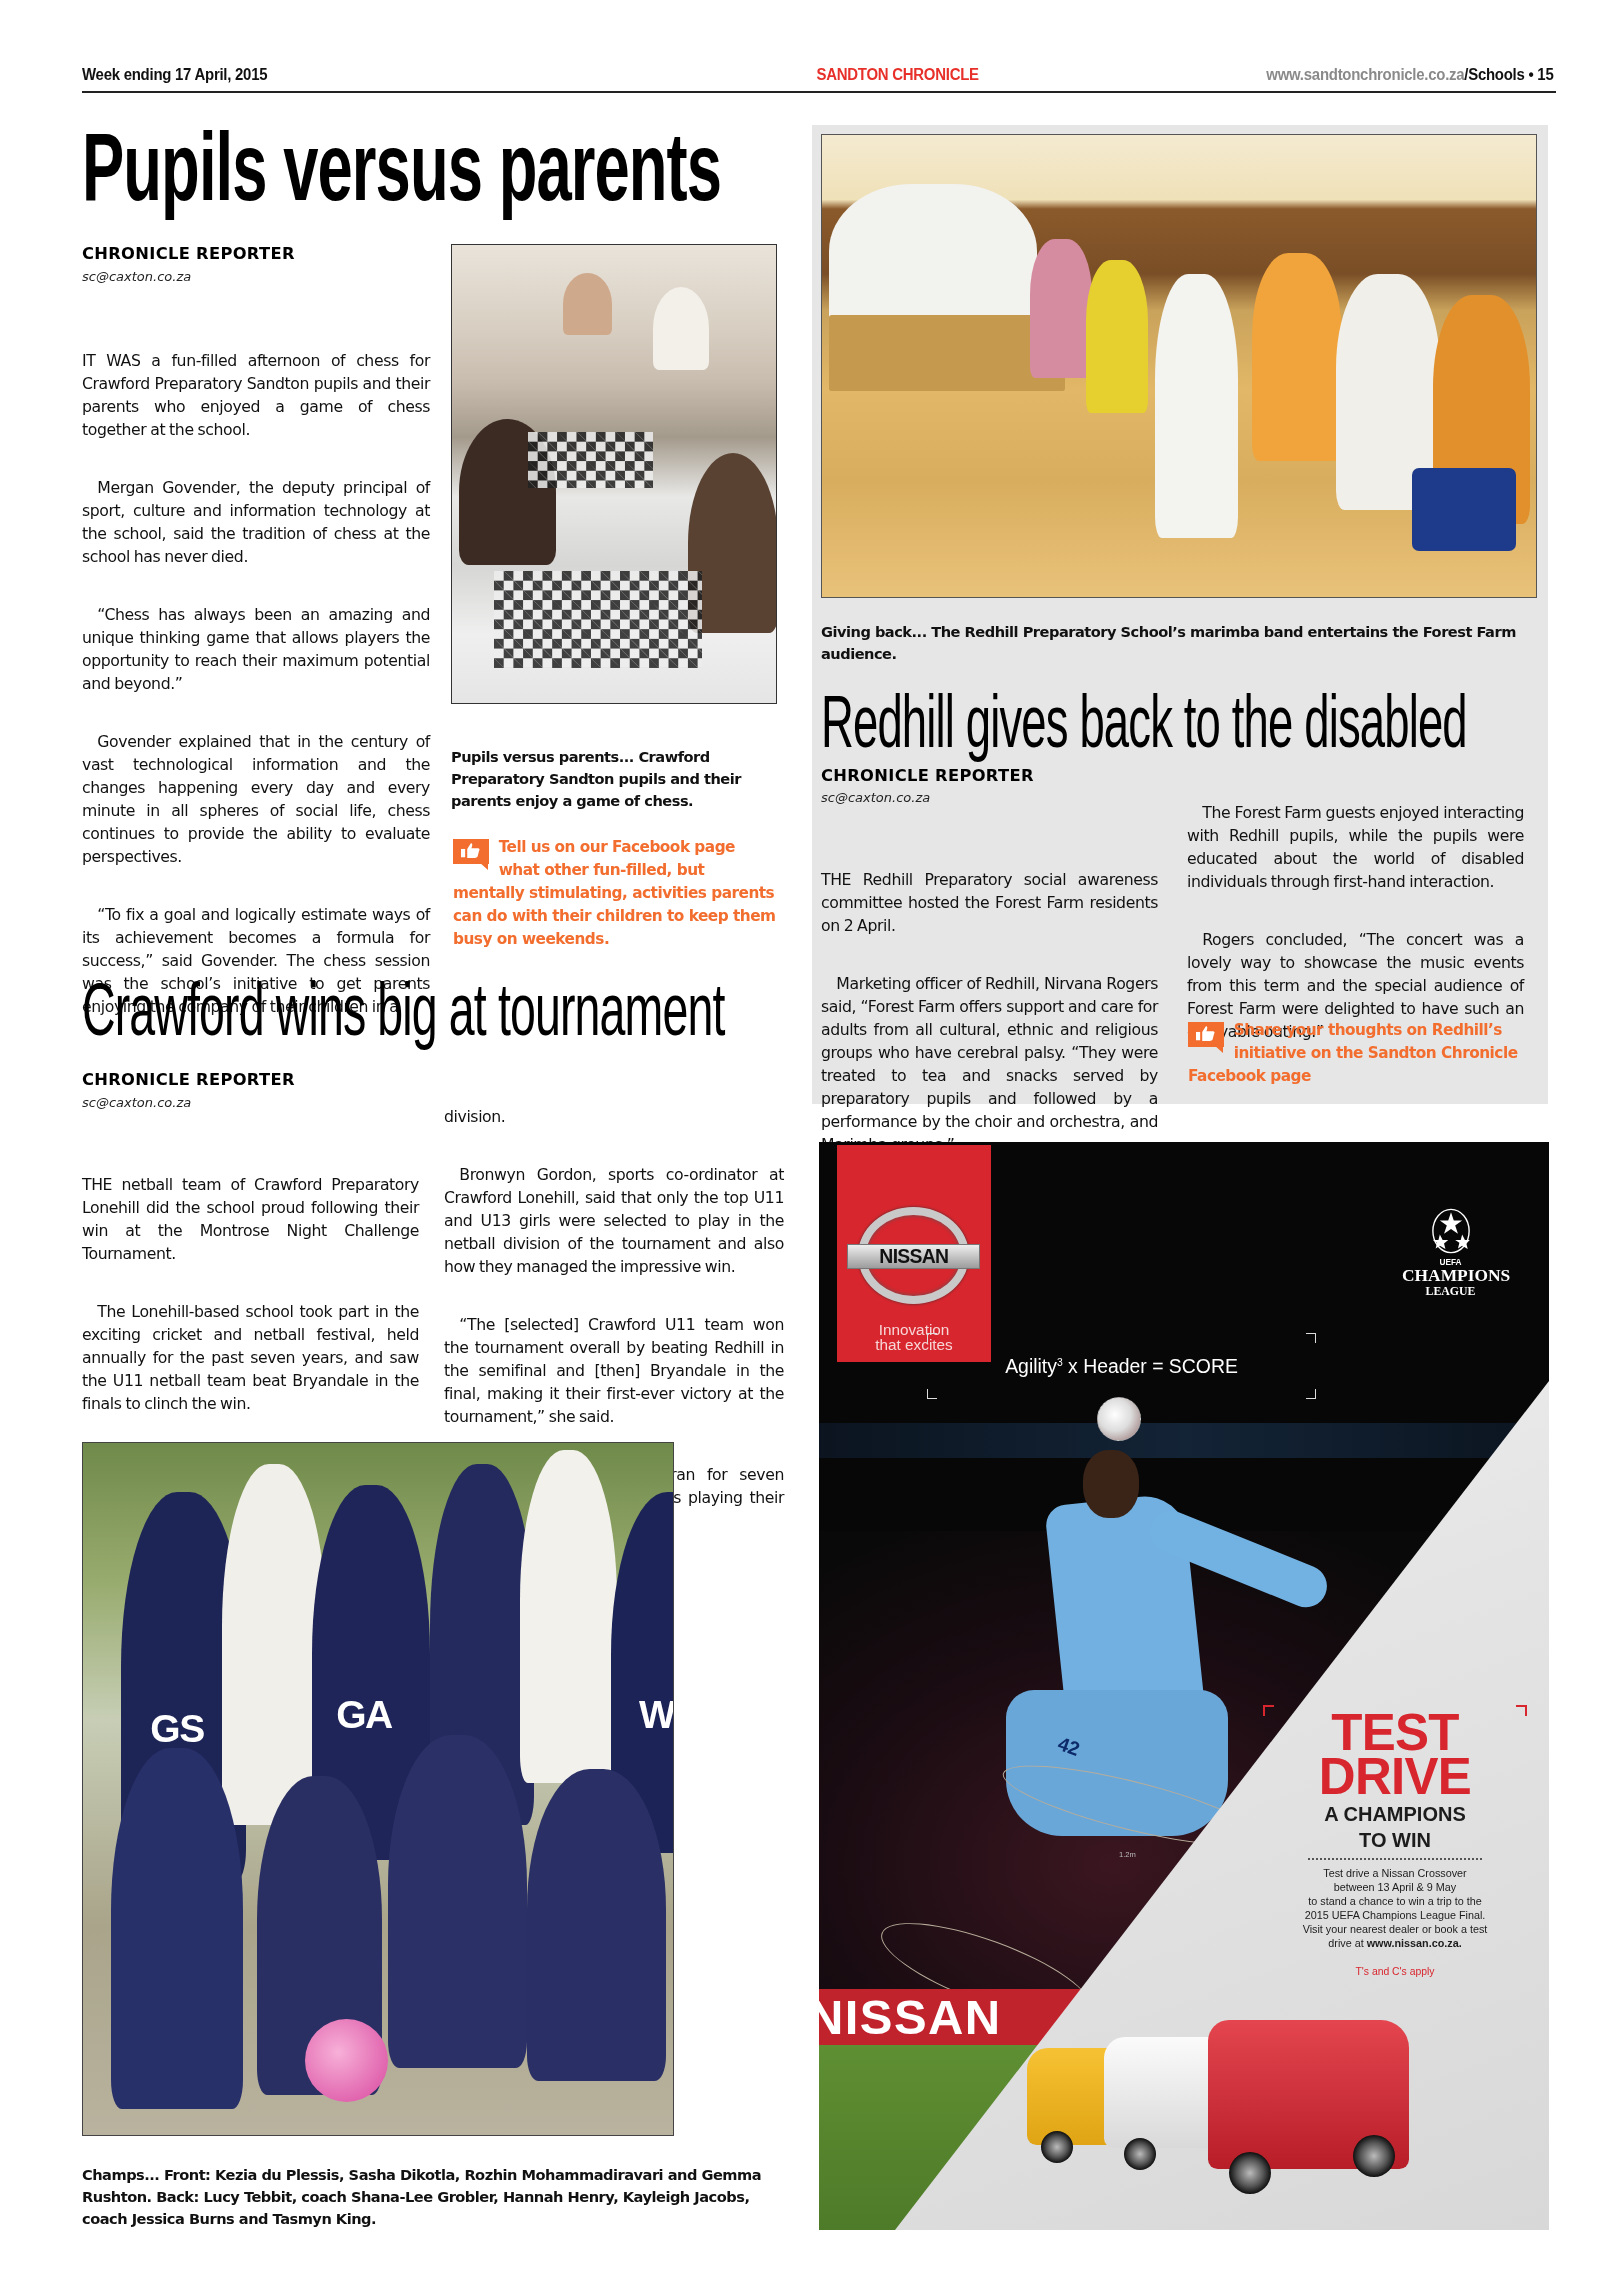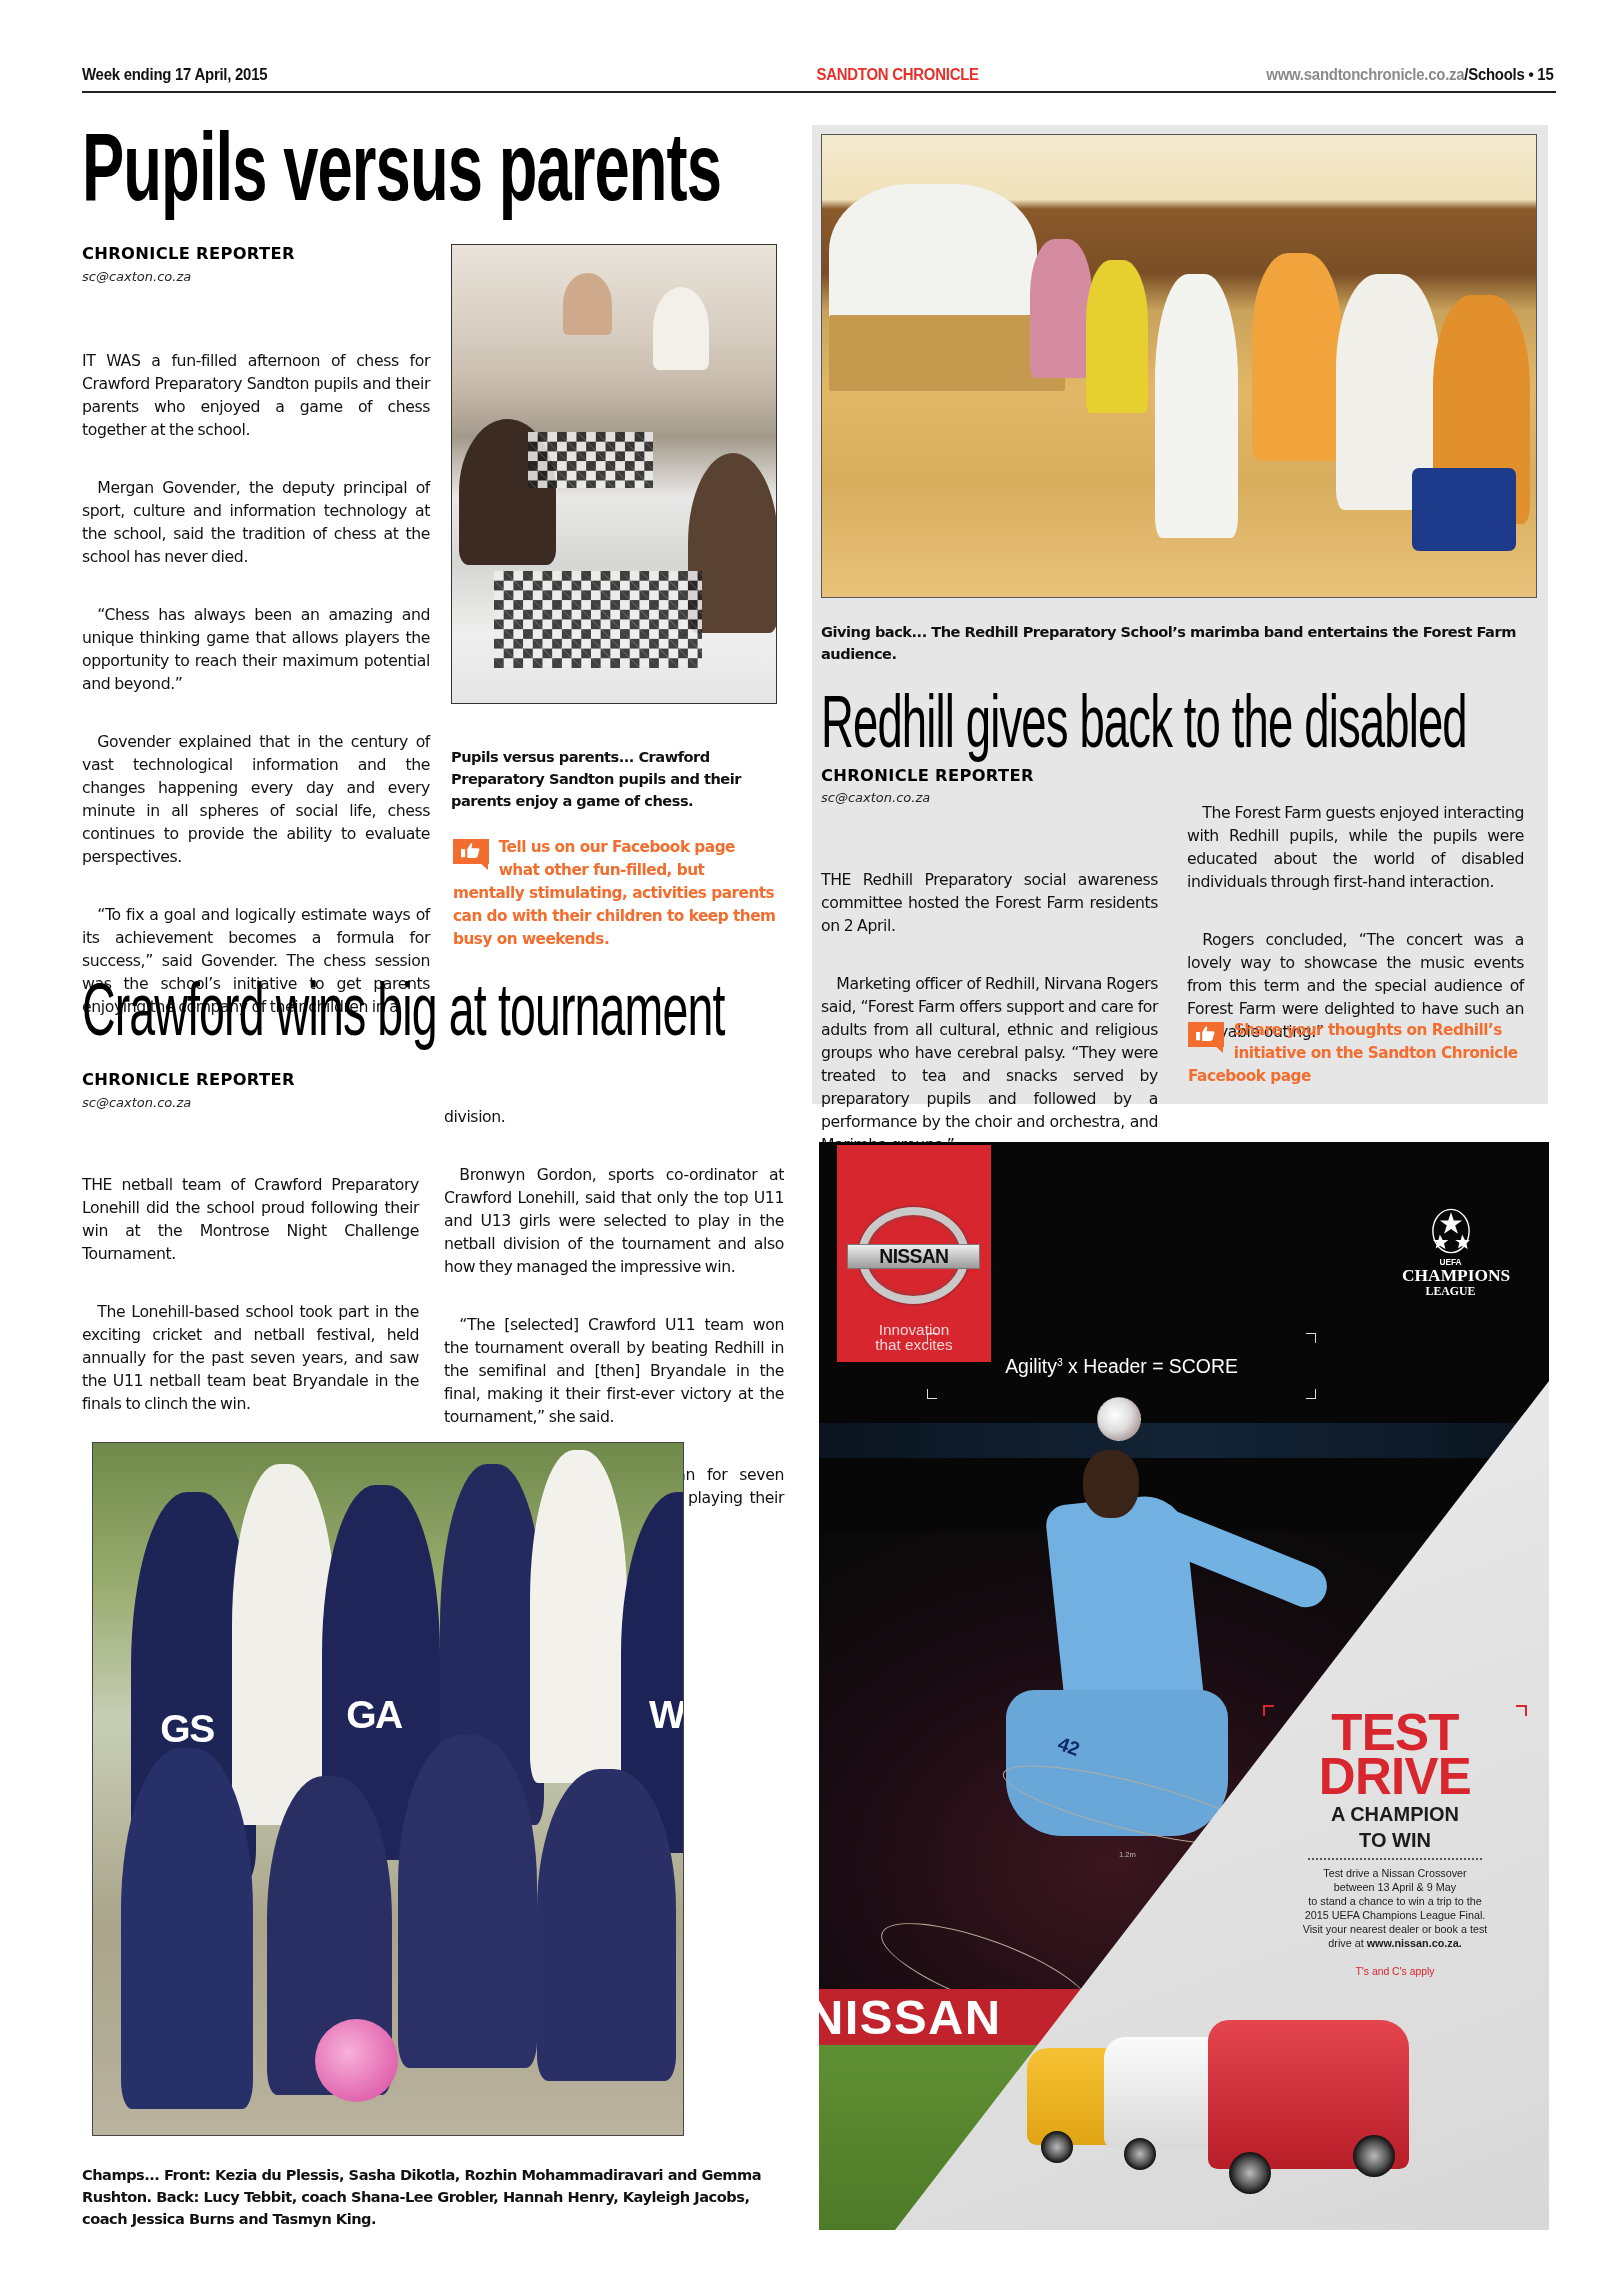--- a/index.html
+++ b/index.html
@@ -42,21 +42,21 @@
       linear-gradient(180deg, #e9e3da 0%, #d8cfc2 18%, #c8bcae 30%, #a49a8c 42%, #e8e8e6 55%, #d6d6d4 70%, #efefef 85%, #e5e5e5 100%); }
   .chess-photo .board { position: absolute; background-color: #eee;
       background-image: linear-gradient(45deg,#222 25%,transparent 25%,transparent 75%,#222 75%),linear-gradient(45deg,#222 25%,transparent 25%,transparent 75%,#222 75%);
       background-size: 19.4px 19.4px; background-position: 0 0, 9.7px 9.7px; opacity: 0.85; }
   .chess-photo .person { position: absolute; border-radius: 50% 50% 10% 10%; }
 
   .marimba-photo { left: 821px; top: 134px; width: 716px; height: 464px; border: 1.4px solid #555;
       background: linear-gradient(180deg, #f4ead0 0%, #efe1b8 14%, #8b5a2b 16%, #7a4e26 30%, #c9a25b 38%, #e2b767 55%, #d8ad5e 75%, #e9c27a 100%); }
   .marimba-photo .figure { position: absolute; border-radius: 40% 40% 8% 8%; }
 
-  .netball-photo { left: 92px; top: 1442px; width: 592px; height: 694px; border: 1.4px solid #444;
+  .netball-photo { left: 82px; top: 1442px; width: 592px; height: 694px; border: 1.4px solid #444;
       background: linear-gradient(180deg, #6f8a4a 0%, #98ab6e 20%, #c7ceb5 40%, #a9a48a 70%, #b9b39f 100%); }
   .netball-photo .kid { position: absolute; border-radius: 45% 45% 8% 8%; }
   .netball-photo .bib { position: absolute; color: #fff; font-family: "Liberation Sans", sans-serif; font-weight: bold; font-size: 39px; letter-spacing: -1.4px; text-align: center; }
 
   
   .grey-box { left: 812px; top: 125px; width: 736px; height: 979px; background: #e6e6e6; }
 
   
   .ad { left: 819px; top: 1142px; width: 730px; height: 1088px; background: #070707; overflow: hidden; }
   .ad .crowd { position: absolute; left: 0; top: 389px; width: 100%; height: 555px; background: radial-gradient(ellipse at 40% 60%, #3b1620 0%, #1a0c12 45%, #090909 80%); }
@@ -263,21 +263,21 @@
   <div class="pitch"></div>
   <div class="board-ad"><span>NISSAN</span></div>
 
   <div class="white-wedge"></div>
 
   <div class="td">
     <span class="td-corner" style="left:-7px;top:-5.6px;border-width:2.8px 0 0 2.8px;"></span>
     <span class="td-corner" style="right:-7px;top:-5.6px;border-width:2.8px 2.8px 0 0;"></span>
     <div class="td-big">TEST</div>
     <div class="td-big">DRIVE</div>
-    <div class="td-sub">A CHAMPION</div>
+    <div class="td-sub">A CHAMPIONS</div>
     <div class="td-sub">TO WIN</div>
     <div class="td-dots"></div>
     <div class="td-body">
       <div>Test drive a Nissan Crossover</div>
       <div>between 13 April &amp; 9 May</div>
       <div>to stand a chance to win a trip to the</div>
       <div>2015 UEFA Champions League Final.</div>
       <div>Visit your nearest dealer or book a test</div>
       <div><span>drive at </span><b>www.nissan.co.za.</b></div>
     </div>

